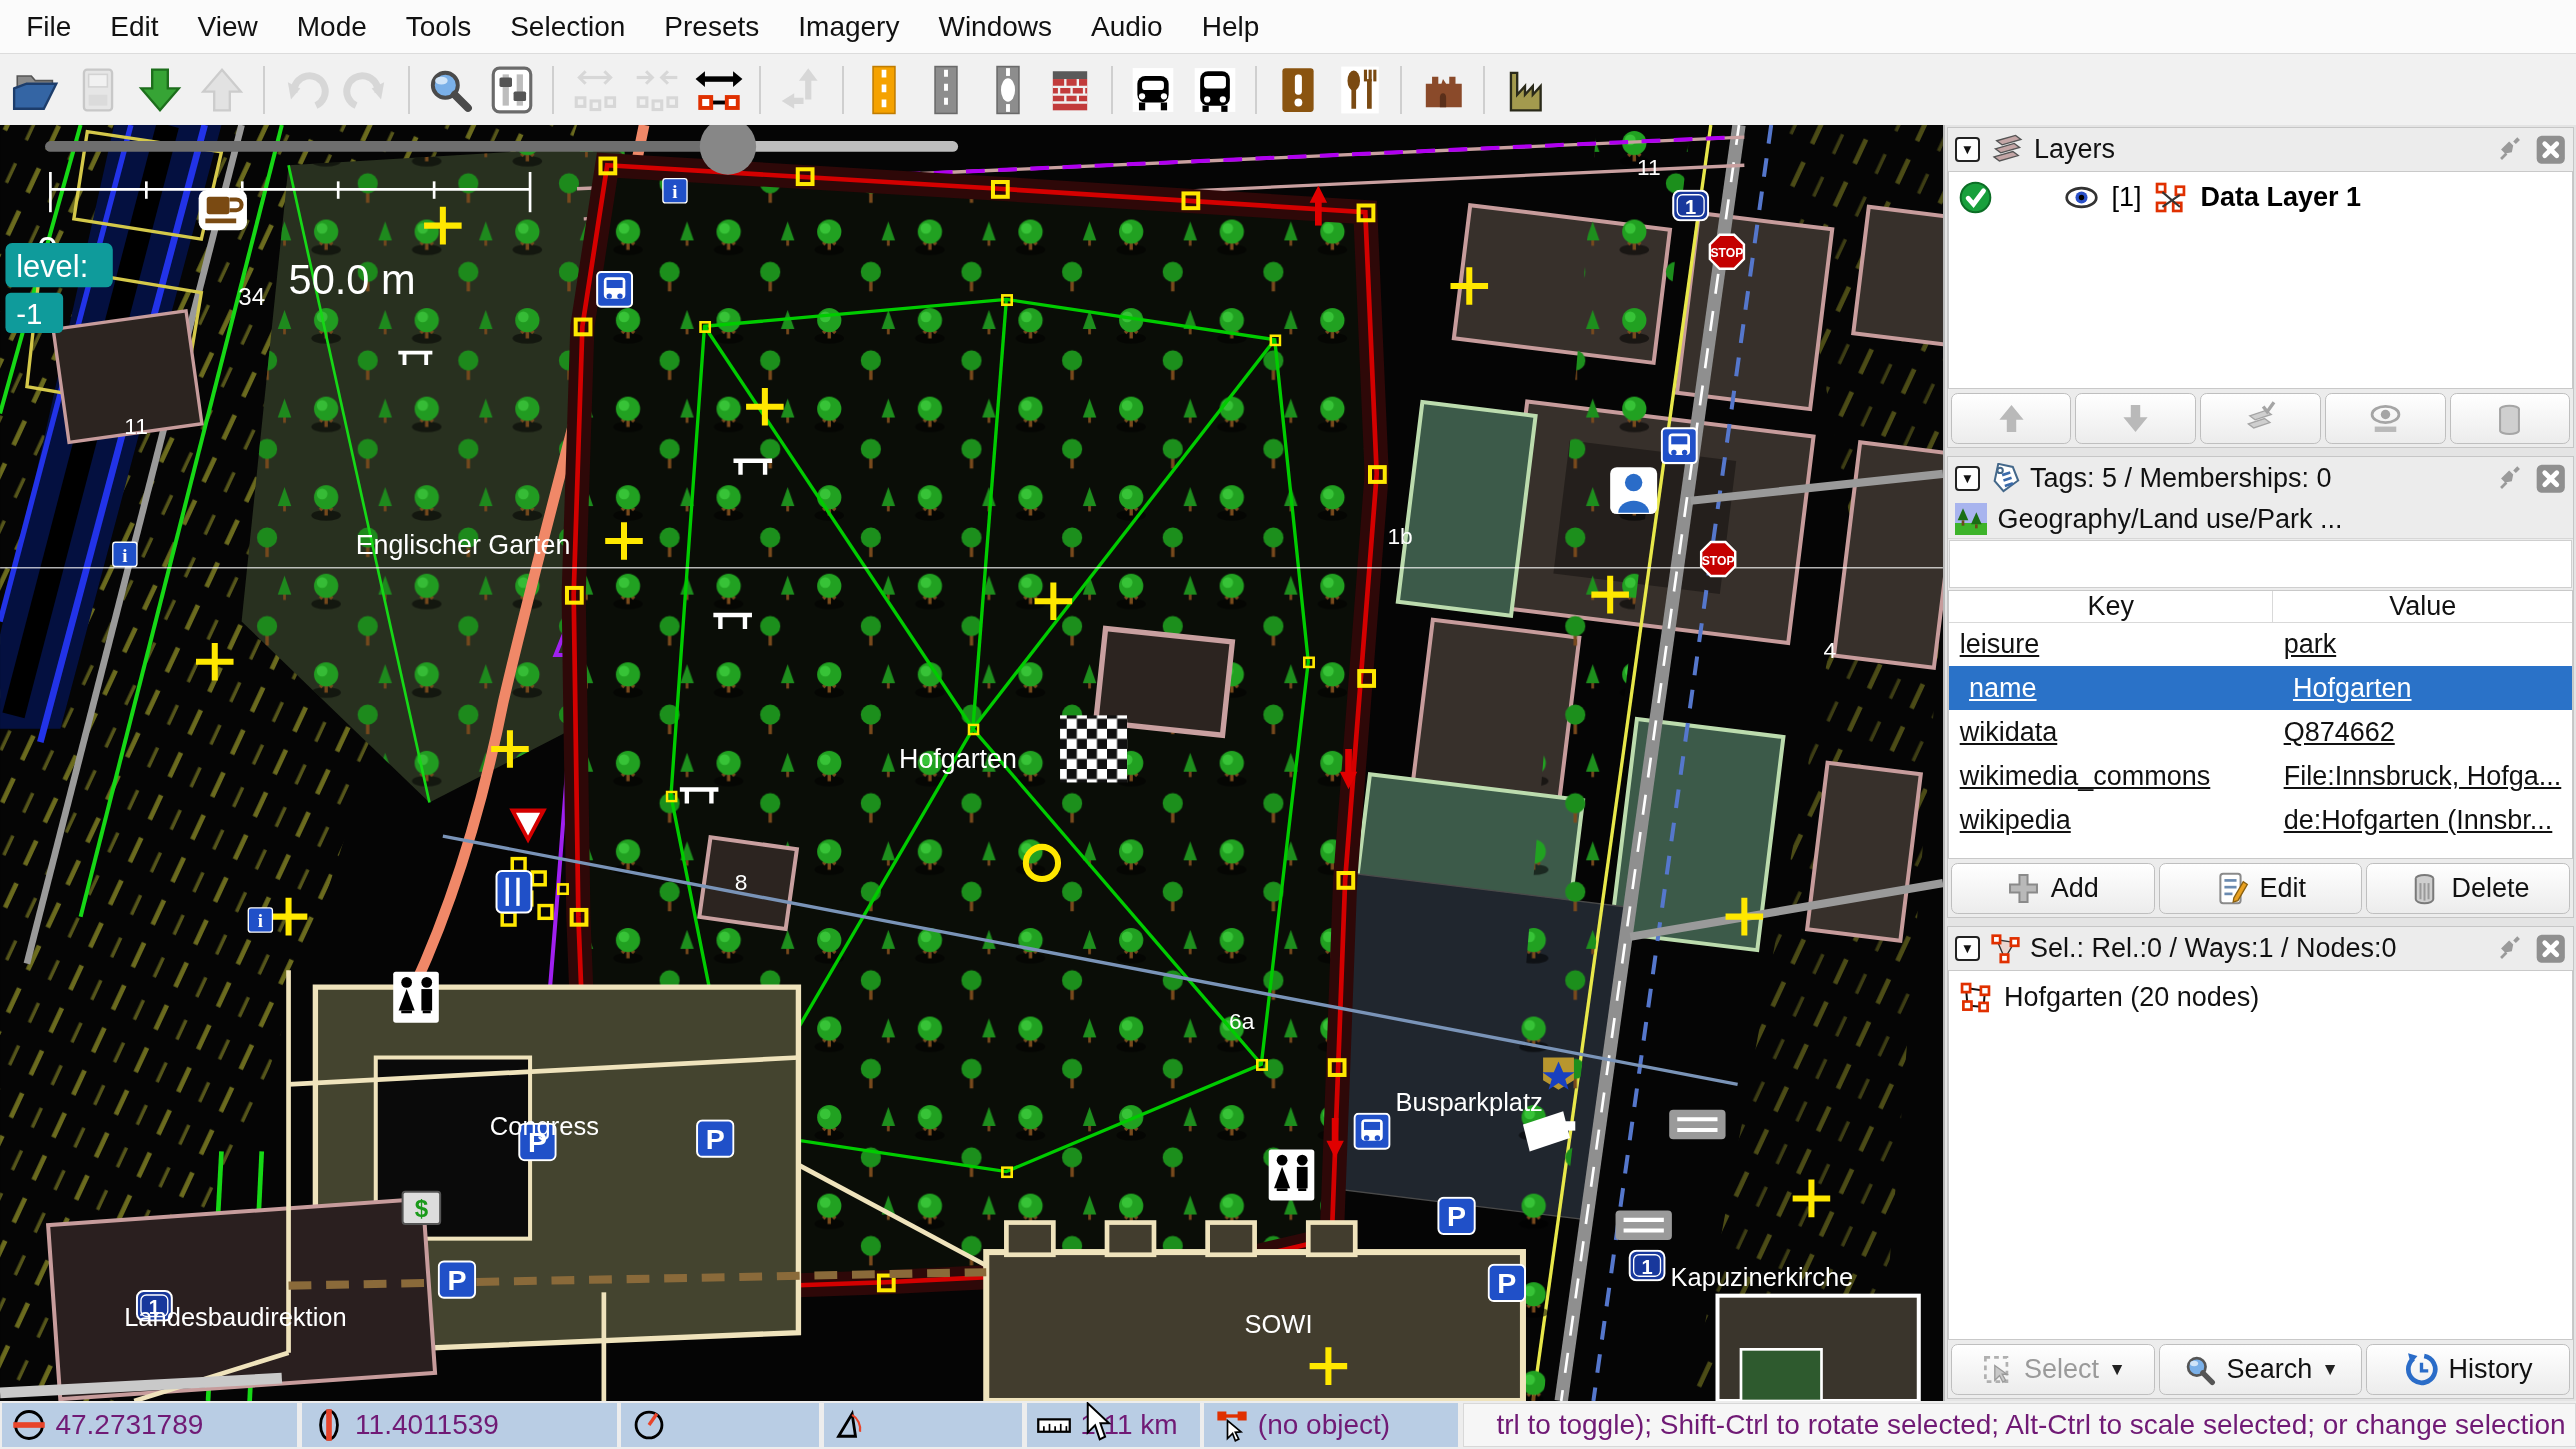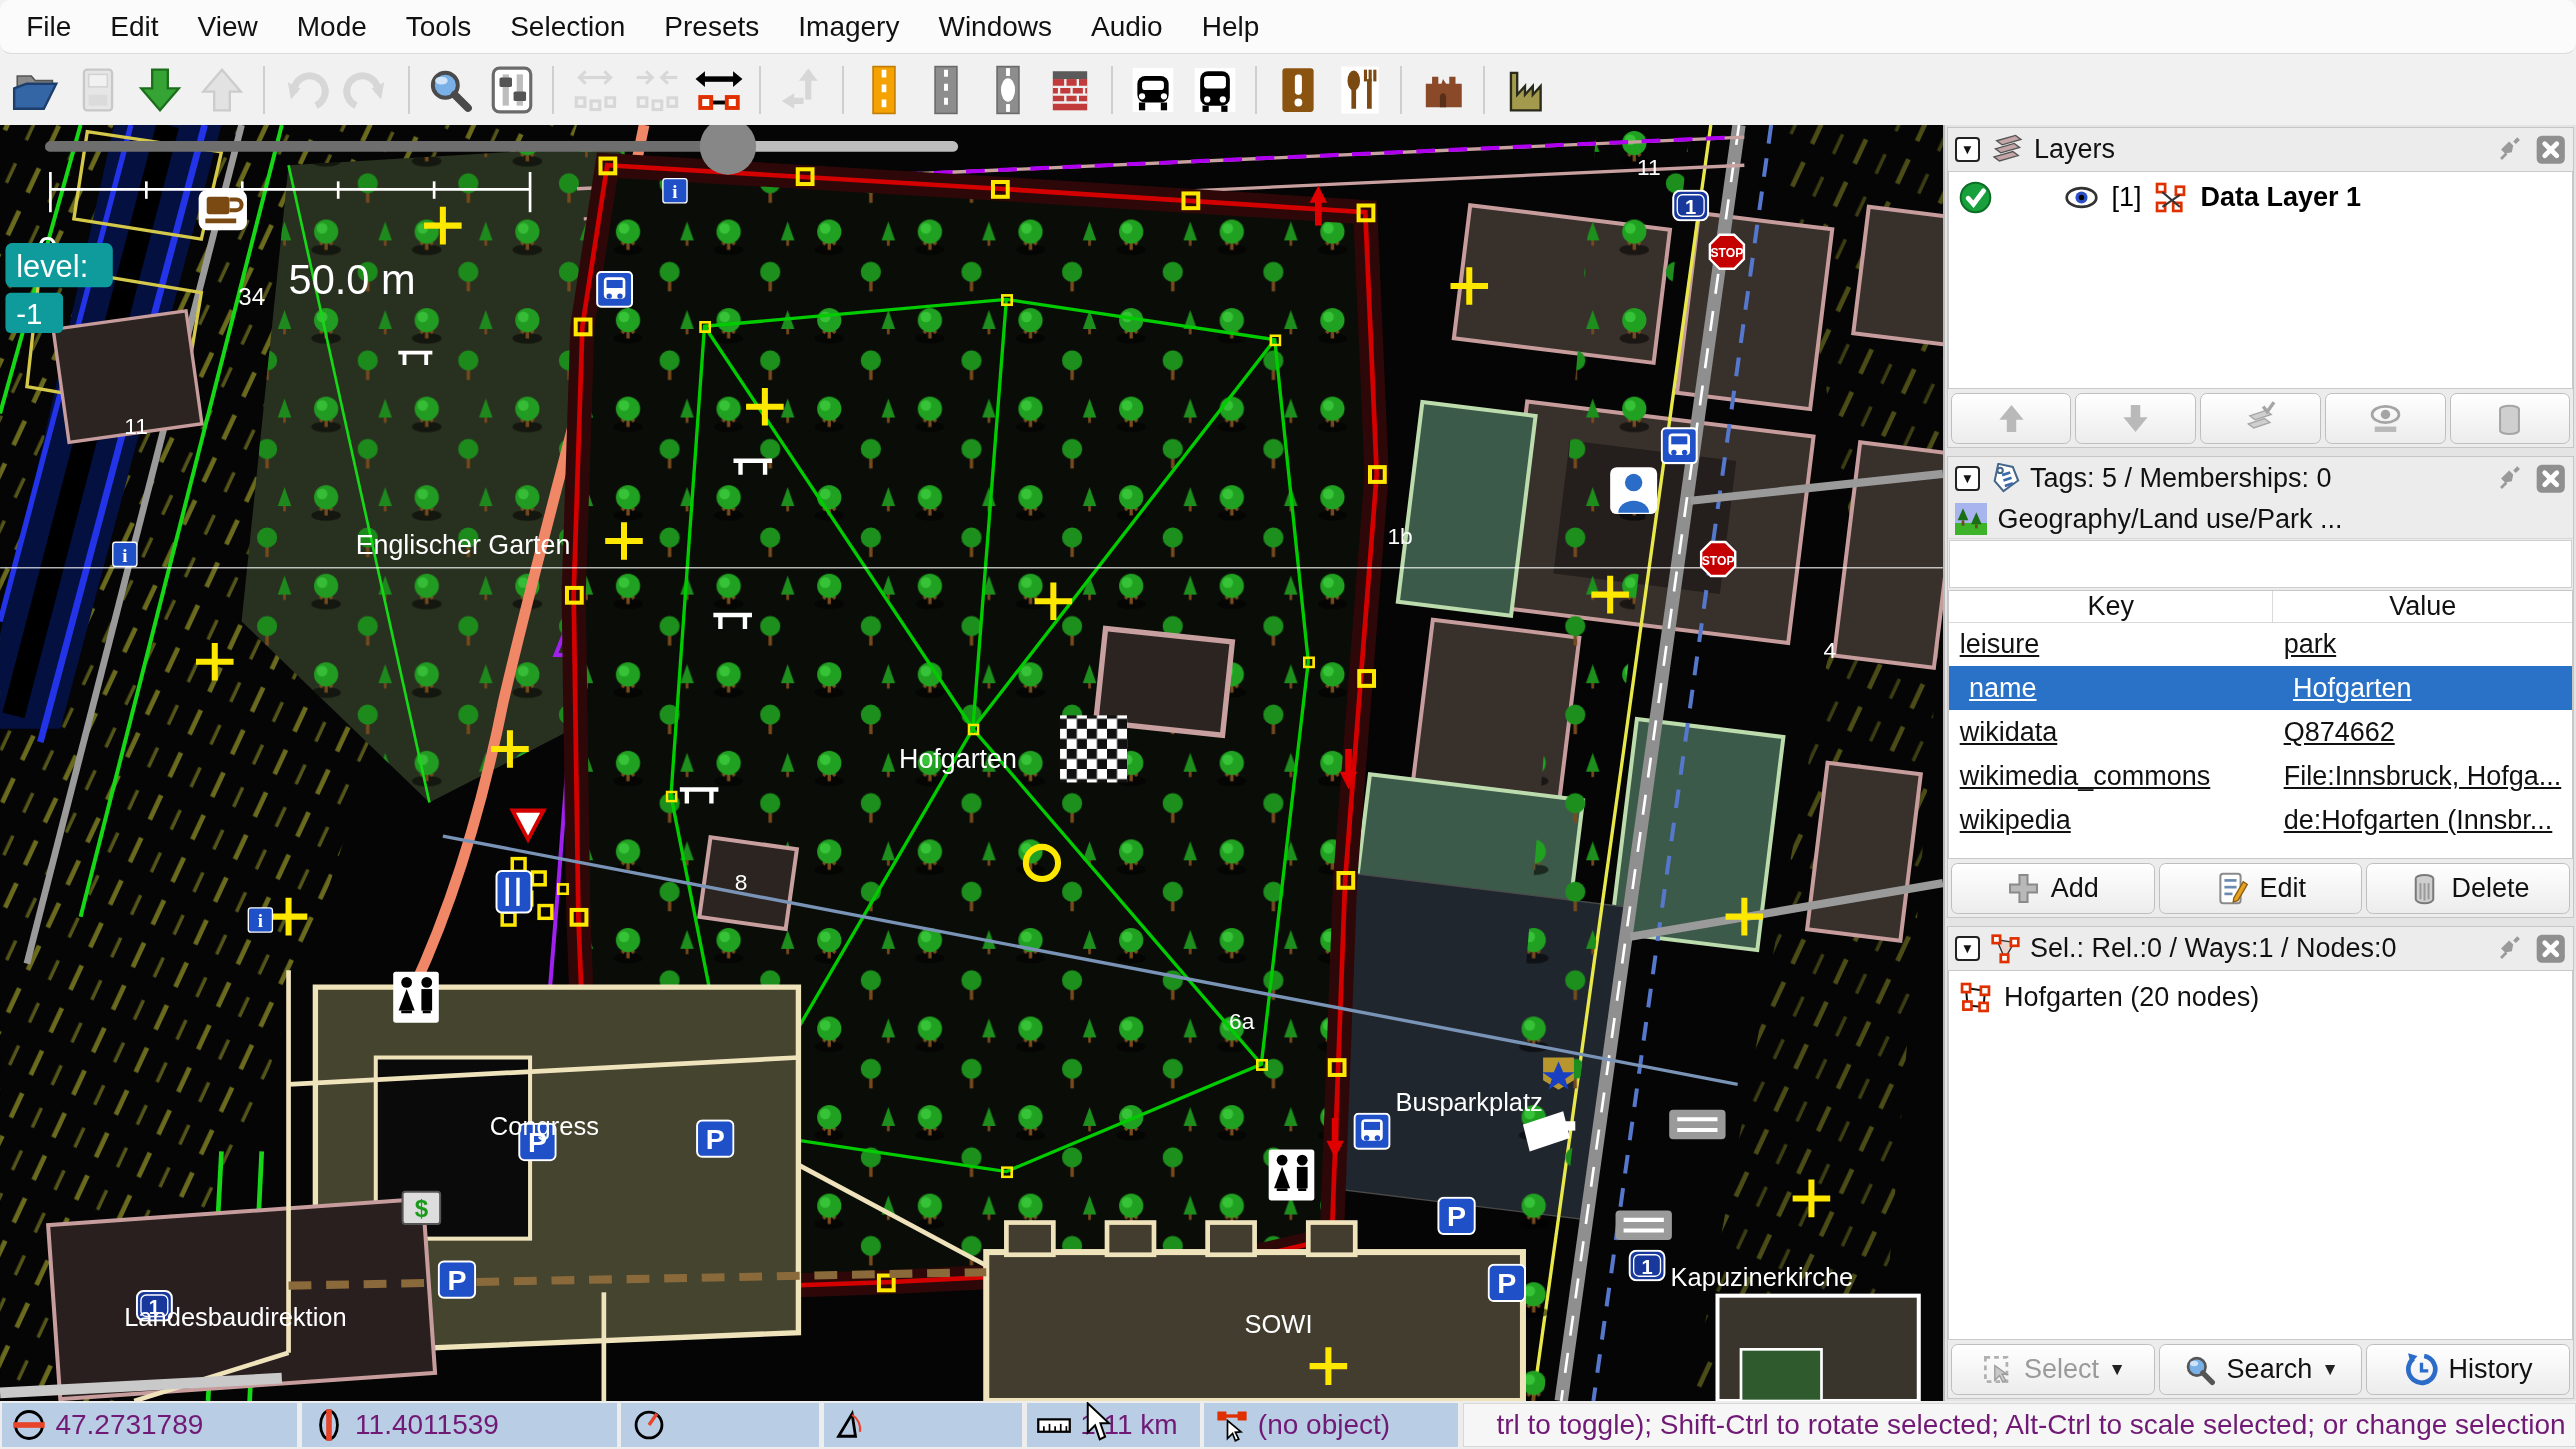--- a/index.html
+++ b/index.html
@@ -1,21 +1,21 @@
 <!DOCTYPE html>
 <html style="font-size:10.7px"><head>
 <meta charset="utf-8">
 <style>
   * { margin:0; padding:0; box-sizing:border-box; }
   html,body { width:2576px; height:1449px; overflow:hidden; background:#000;
               font-family:"Liberation Sans", sans-serif; }
   .app { position:relative; width:2576px; height:1449px; display:flex; flex-direction:column; background:#f2f2f2; }
 
   
-  .menubar { height:54px; background:#fbfbfb; display:flex; align-items:center; padding-left:6.7px; border-bottom:1.3px solid #dcdcdc; flex:0 0 auto;border-radius:11px; }
+  .menubar { height:54px; background:#fbfbfb; display:flex; align-items:center; padding-left:6.7px; border-bottom:1.3px solid #dcdcdc; flex:0 0 auto; }
   .menubar .mi { font-size:28px; color:#111; padding:0 19.5px; height:100%; display:flex; align-items:center; cursor:default; }
 
   
   .toolbar { height:71px; background:#f1f1f1; display:flex; align-items:center; padding-left:5.4px; flex:0 0 auto; }
   .tbtn { width:62px; height:62px; display:flex; align-items:center; justify-content:center; border-radius:5.4px; }
   .tbtn svg { width:50px; height:50px; }
   .tbtn.dis { opacity:.42; filter:grayscale(1); }
   .tsep { width:2px; height:48px; background:#cfcfcf; margin:0 9.4px; }
 
   

